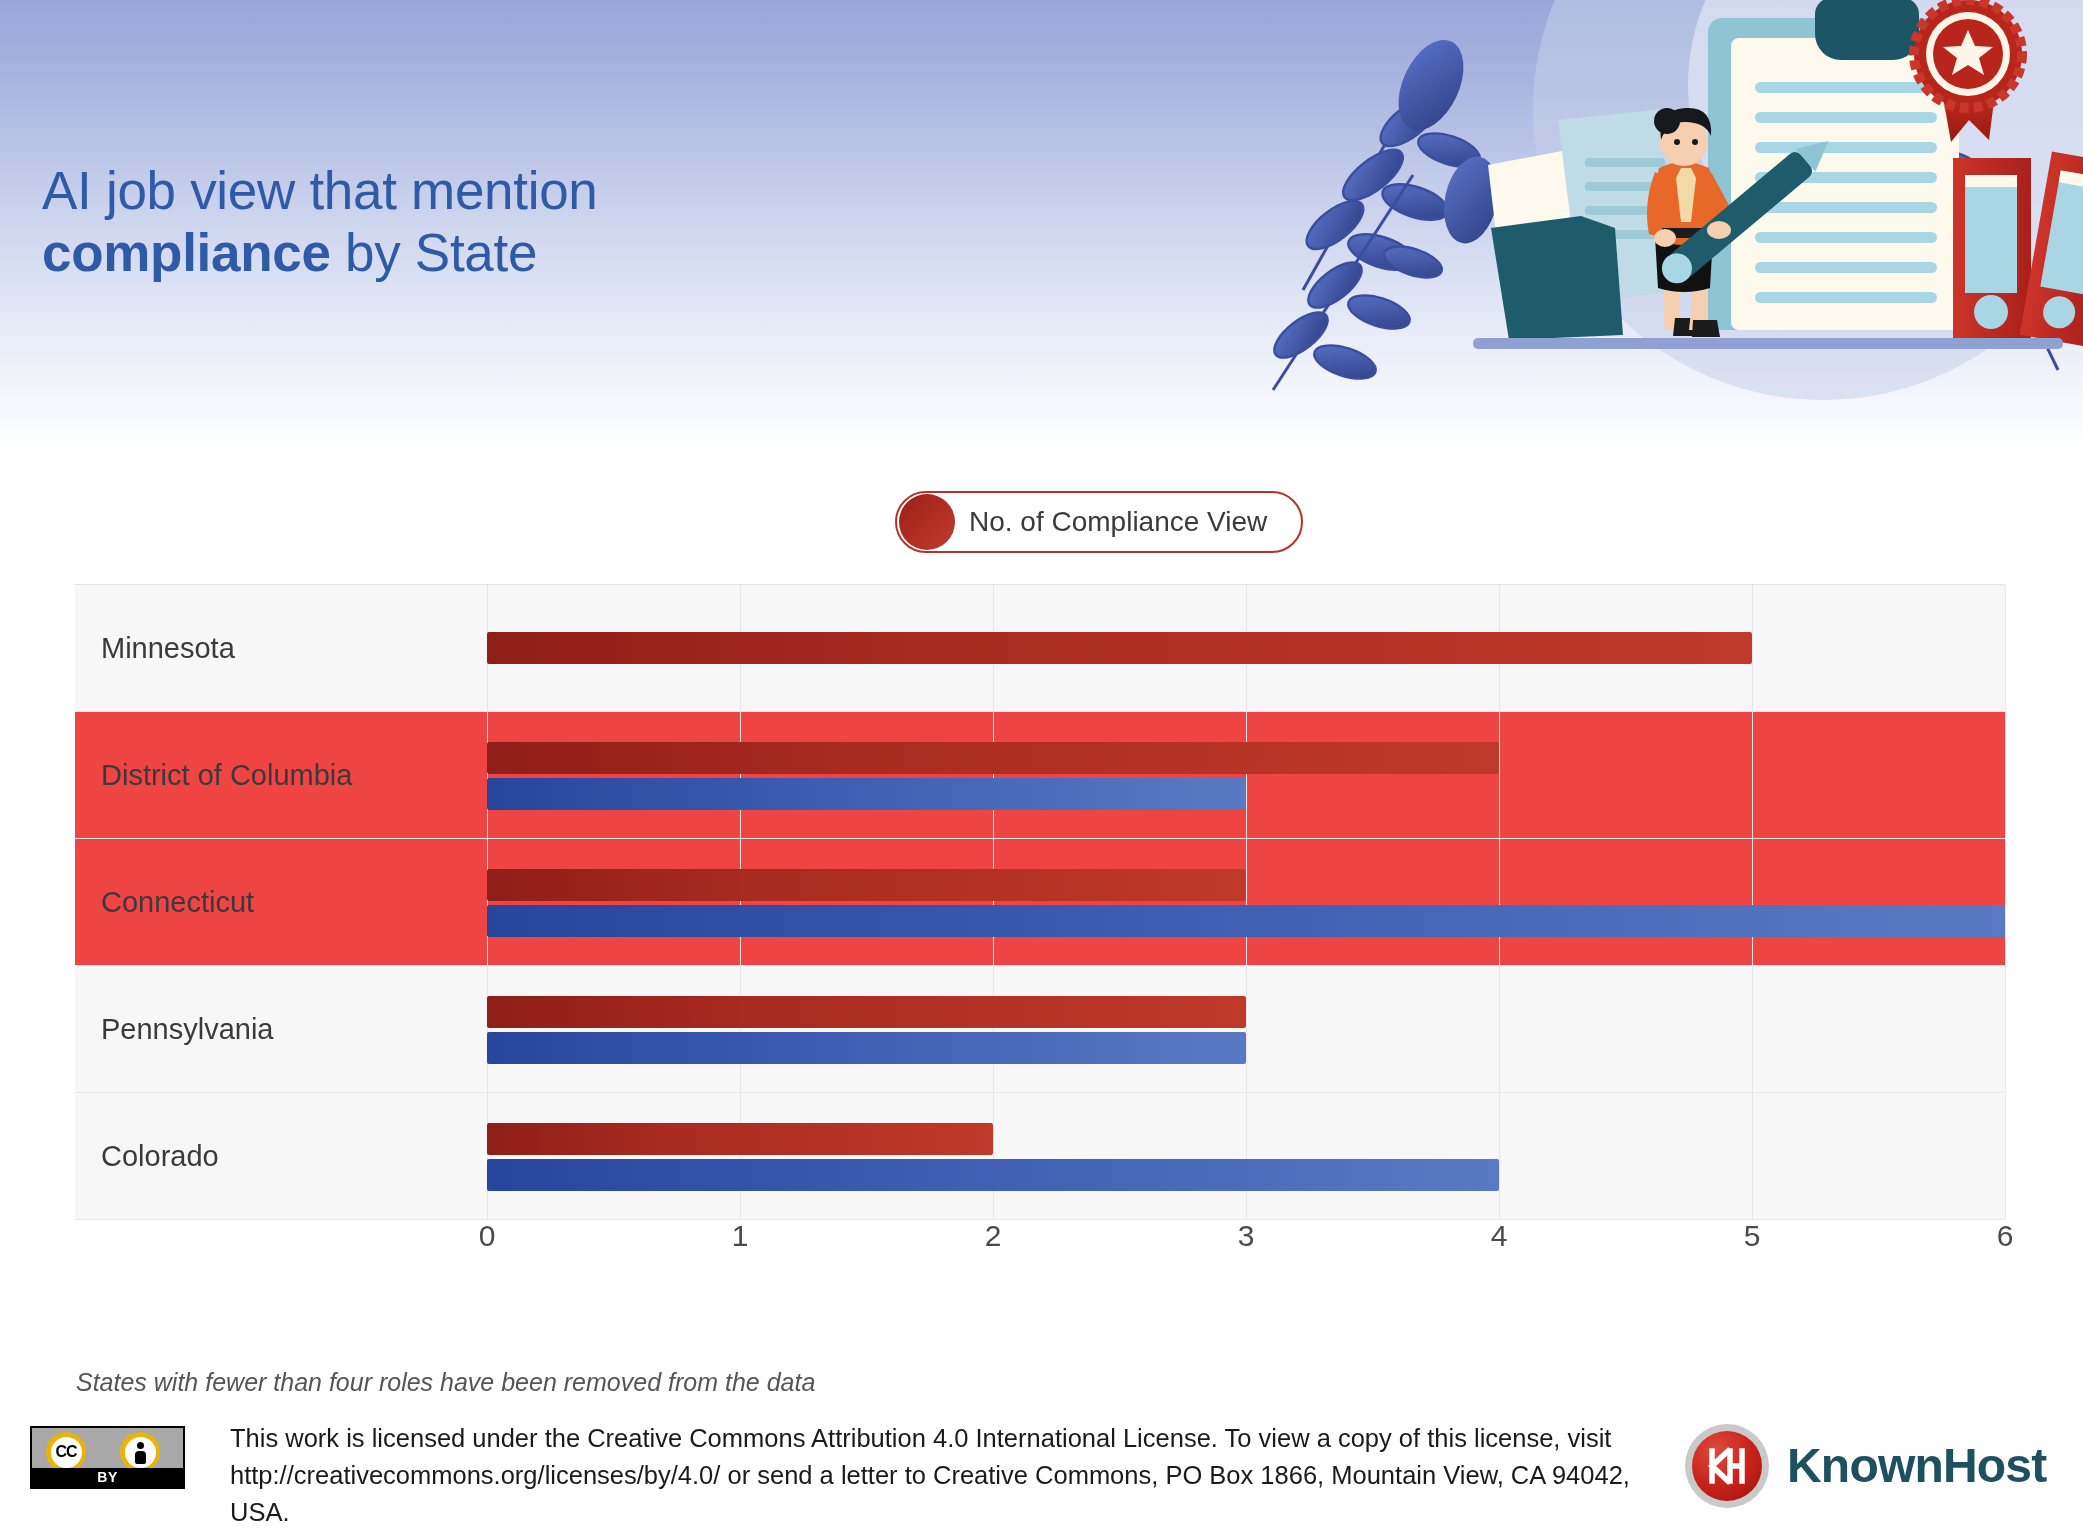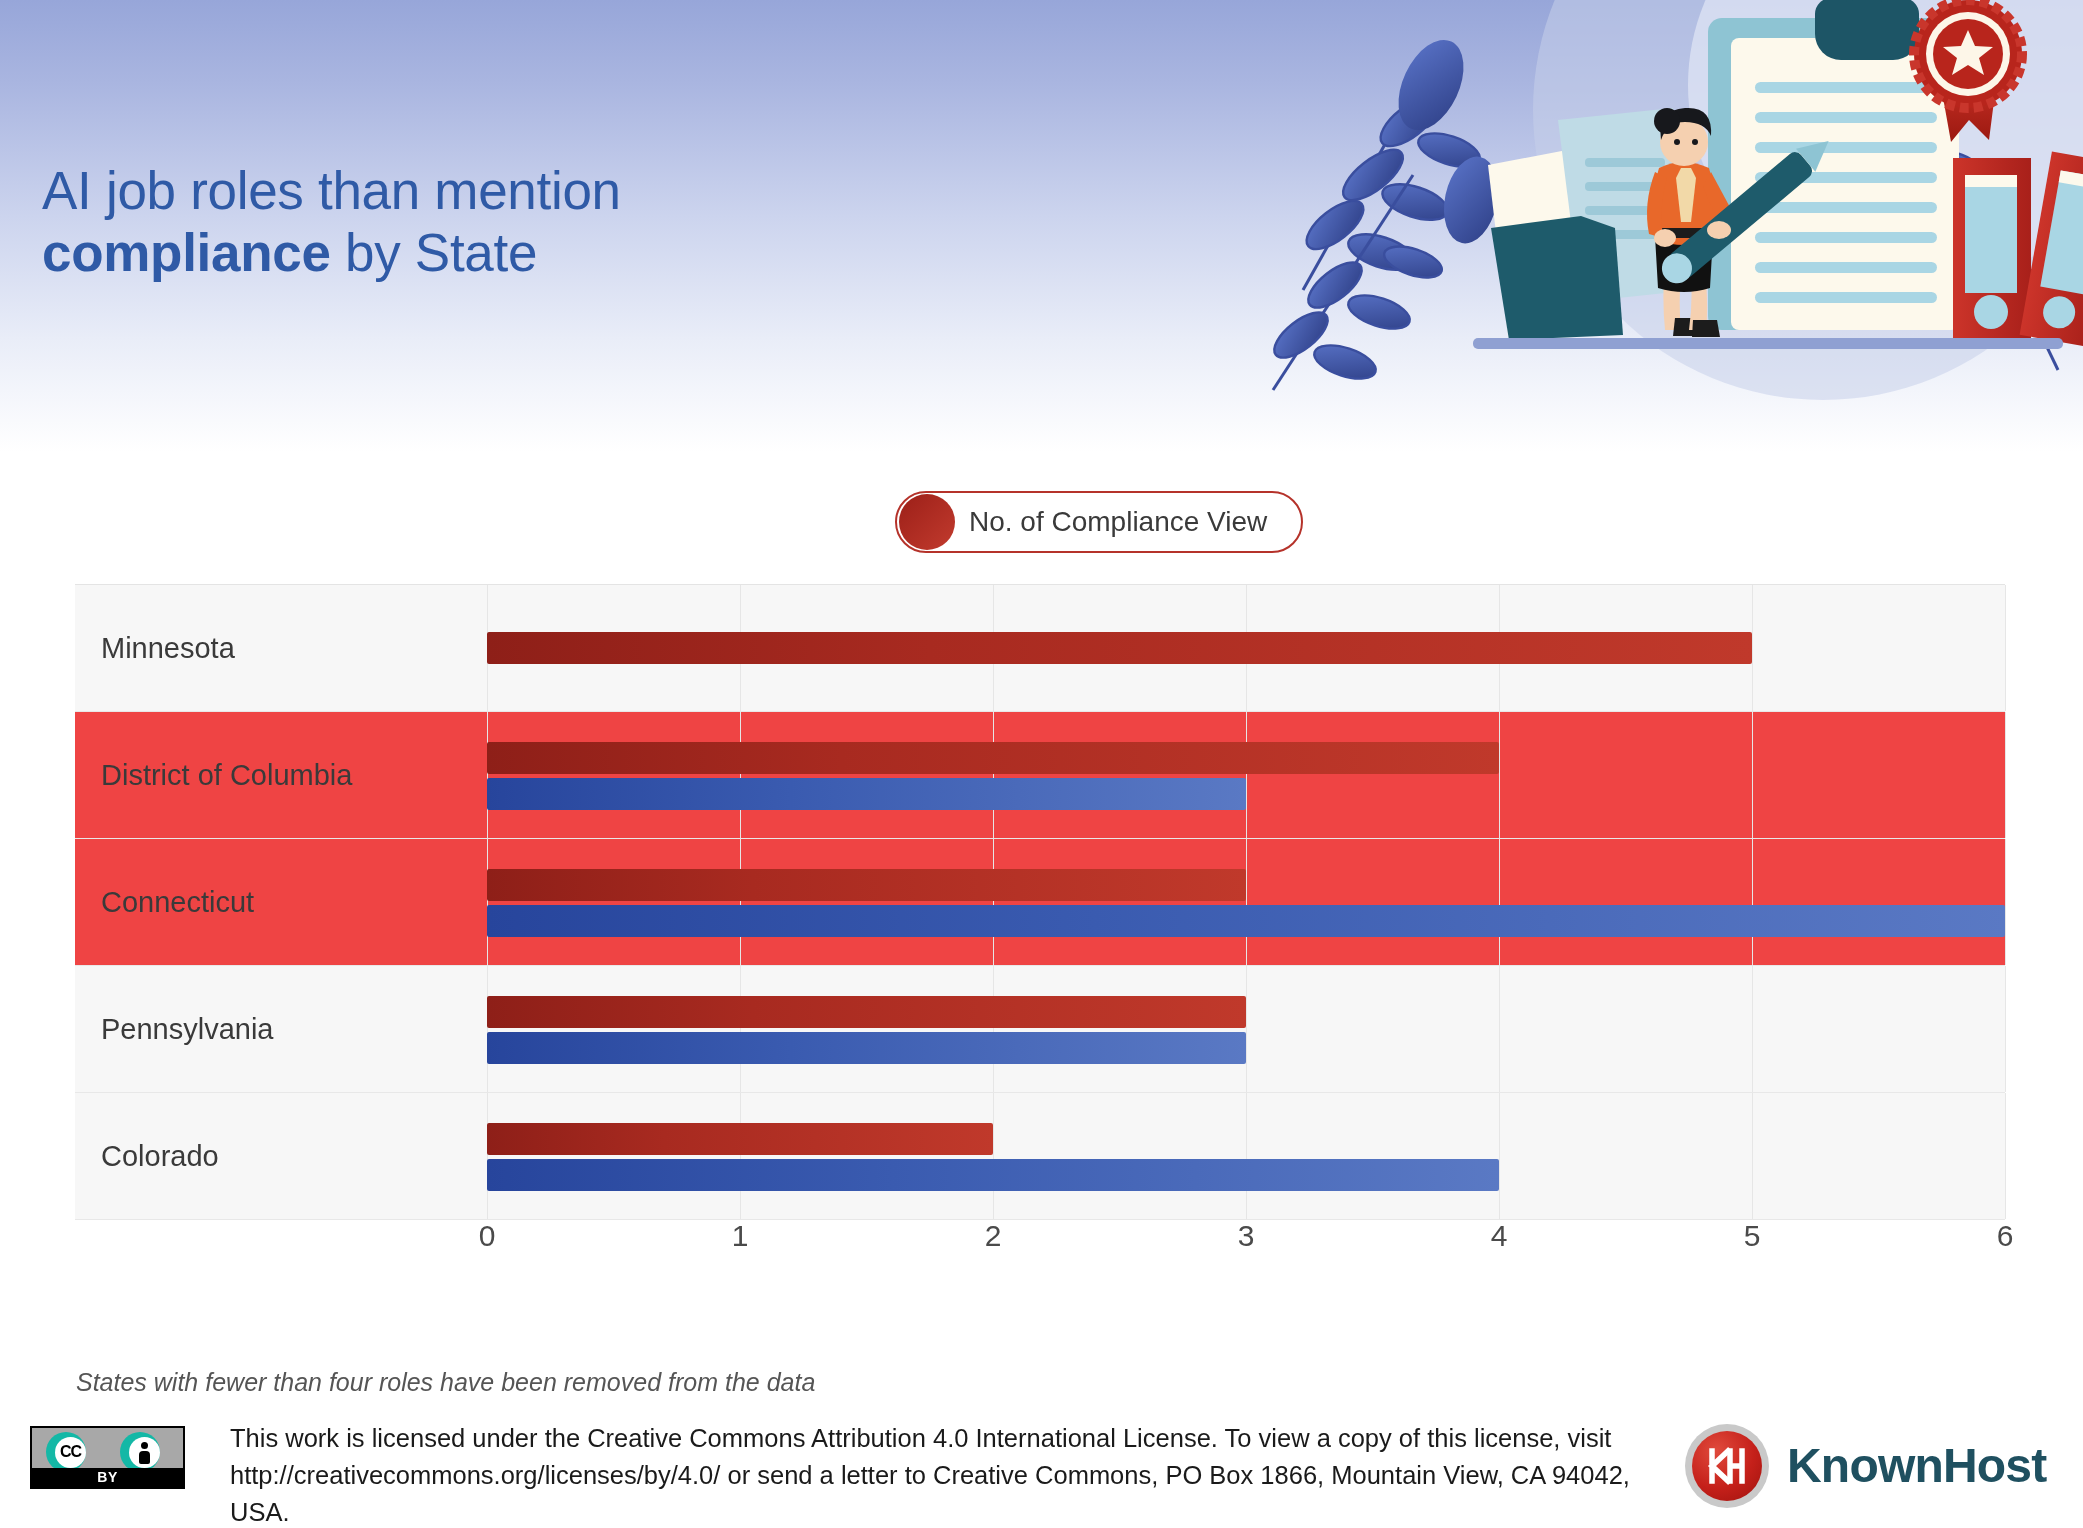--- a/index.html
+++ b/index.html
@@ -99,22 +99,22 @@
     font-size: 25px; font-style: italic; color: #555555;
   }
   #license-row {
     position: absolute; left: 30px; top: 1420px; width: 2030px; height: 95px;
   }
   #cc-badge {
     position: absolute; left: 0; top: 6px; width: 155px; height: 63px;
     background: #a8a8a8; border: 2px solid #000;
   }
   #cc-badge .cc-circle, #cc-badge .by-circle {
-    position: absolute; border-radius: 50%; background: #14b8a6;
-    display: flex; align-items: center; justify-content: flex-end;
+    position: absolute; border-radius: 50%; background: #eab308;
+    display: flex; align-items: center; justify-content: center;
   }
   #cc-badge .cc-circle { left: 14px; top: 4px; width: 40px; height: 40px; }
   #cc-badge .cc-inner { width: 31px; height: 31px; border-radius: 50%; background: #fff; color: #000;
     font-size: 16px; font-weight: 800; display: flex; align-items: center; justify-content: center; letter-spacing: -1px;}
   #cc-badge .by-circle { left: 88px; top: 4px; width: 40px; height: 40px; }
   #cc-badge .by-person { width: 31px; height: 31px; border-radius: 50%; background: #fff; position: relative; }
   #cc-badge .by-person::before { content:''; position:absolute; left:12px; top:5px; width:7px; height:7px; border-radius:50%; background:#000;}
   #cc-badge .by-person::after { content:''; position:absolute; left:10px; top:14px; width:11px; height:13px; border-radius:4px 4px 2px 2px; background:#000;}
   #cc-badge .by-bar {
     position: absolute; left: 0; bottom: 0; width: 100%; height: 19px; background: #000;
@@ -266,21 +266,21 @@
         <circle cx="396" cy="231" r="15" fill="#a9d6e4"></circle>
       </g>
       <ellipse cx="456" cy="240" rx="12" ry="9" fill="#f5d0b0"></ellipse>
       <ellipse cx="402" cy="248" rx="11" ry="9" fill="#f5d0b0"></ellipse>
     </g>
 
     <rect x="210" y="348" width="590" height="11" rx="5" fill="#8fa0d2"></rect>
   </svg>
 
   <div id="header-title">
-    <span>AI job roles than mention</span><br>
+    <span>AI job view that mention</span><br>
     <span class="bold">compliance</span><span> by State</span>
   </div>
 </div>
 
 <div id="chart-area">
 
 
   <div id="legend">
     <div class="legend-pill red">
       <span class="legend-dot red"></span>

